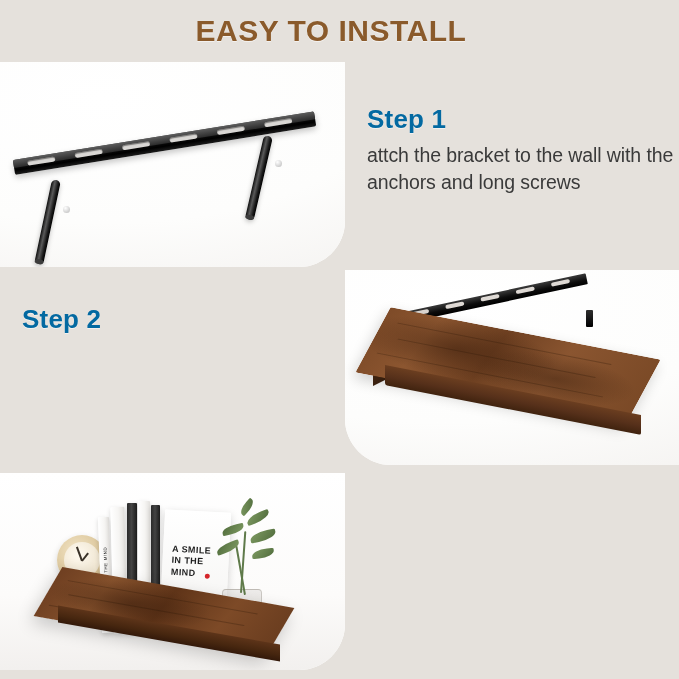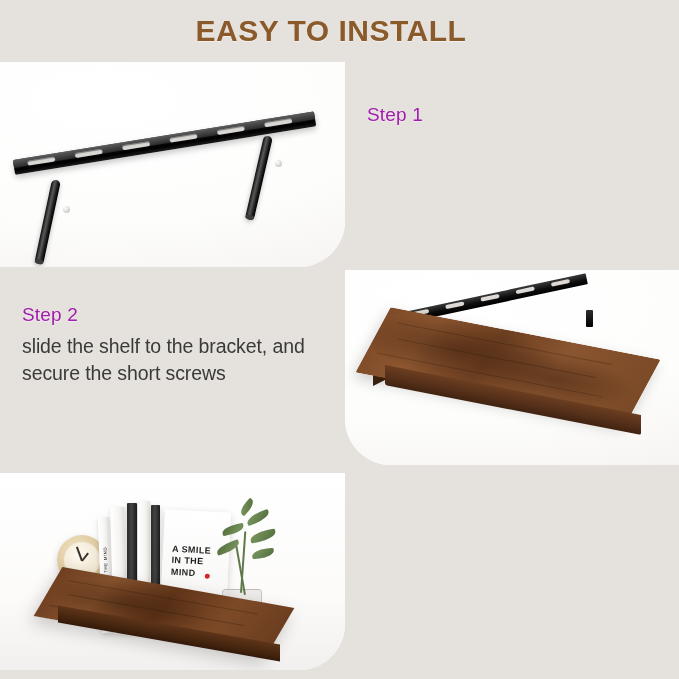--- a/index.html
+++ b/index.html
@@ -57,23 +57,23 @@
   
   .textblock {
     position: absolute;
     width: 310px;
   }
   #text-step1 { left: 367px; top: 104px; }
   #text-step2 { left: 22px;  top: 304px; }
   #text-step3 { left: 367px; top: 508px; }
 
   .step-heading {
-    font-size: 19px;
-    font-weight: normal;
-    color: #a21caf;
+    font-size: 26px;
+    font-weight: bold;
+    color: #0369a1;
     letter-spacing: 0.2px;
     margin-bottom: 7px;
     text-shadow: 0 1px 0 rgba(255,255,255,0.5);
   }
   .step-body {
     font-size: 19.5px;
     line-height: 1.38;
     color: #3a3a3a;
     letter-spacing: -0.1px;
   }
@@ -330,25 +330,25 @@
     <div class="rod" style="left:44px; top:66px; height:86px; transform:rotate(12deg); transform-origin:top center;"></div>
     <div class="rod-screw" style="left:55px; top:92px;"></div>
 
     <div class="rod" style="left:256px; top:22px; height:86px; transform:rotate(13deg); transform-origin:top center;"></div>
     <div class="rod-screw" style="left:267px; top:46px;"></div>
   </div>
 </div>
 
 <div class="textblock" id="text-step1">
   <div class="step-heading">Step 1</div>
+  <div class="step-body">attch the bracket to the wall with the anchors and long screws</div>
 </div>
 
 <div class="textblock" id="text-step2">
   <div class="step-heading">Step 2</div>
-  <div class="step-body">slide the shelf to the bracket, and secure the short screws</div>
 </div>
 
 <div class="panel panel-right" id="panel-step2">
   <div class="panel-bg"></div>
 
   <div class="shelf2-wrap">
 
     <div class="bracket2">
       <div class="slot2" style="left:16px;"></div>
       <div class="slot2" style="left:52px;"></div>

